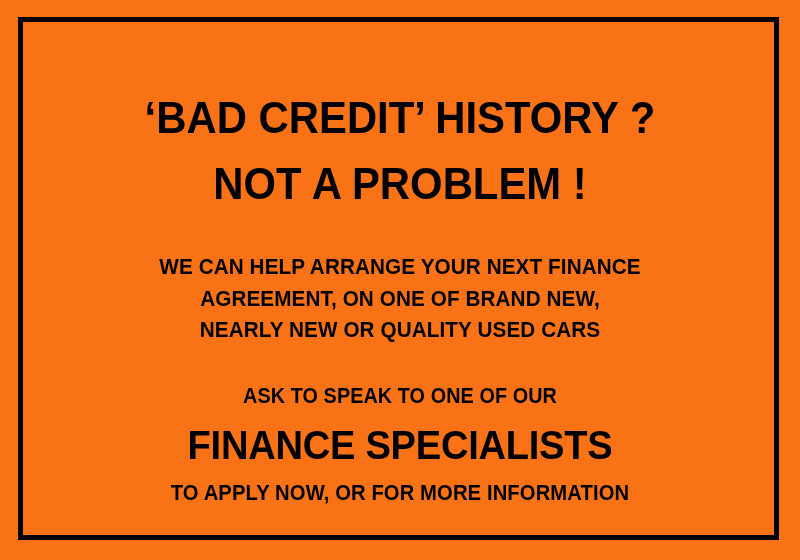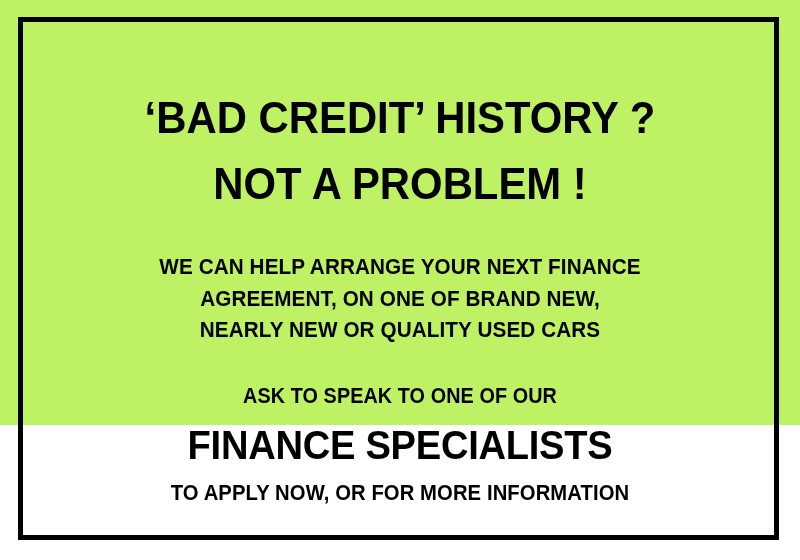--- a/index.html
+++ b/index.html
@@ -9,22 +9,22 @@
   body {
     width: 800px;
     height: 560px;
     overflow: hidden;
     font-family: "Liberation Sans", sans-serif;
   }
 
   #poster {
     position: relative;
     width: 800px;
-    height: 425px;
-    background: #bef264;
+    height: 560px;
+    background: #f97316;
     box-sizing: border-box;
   }
 
   #frame {
     position: absolute;
     left: 18px;
     top: 17px;
     width: 761px;
     height: 523px;
     border: 5px solid #000000;

